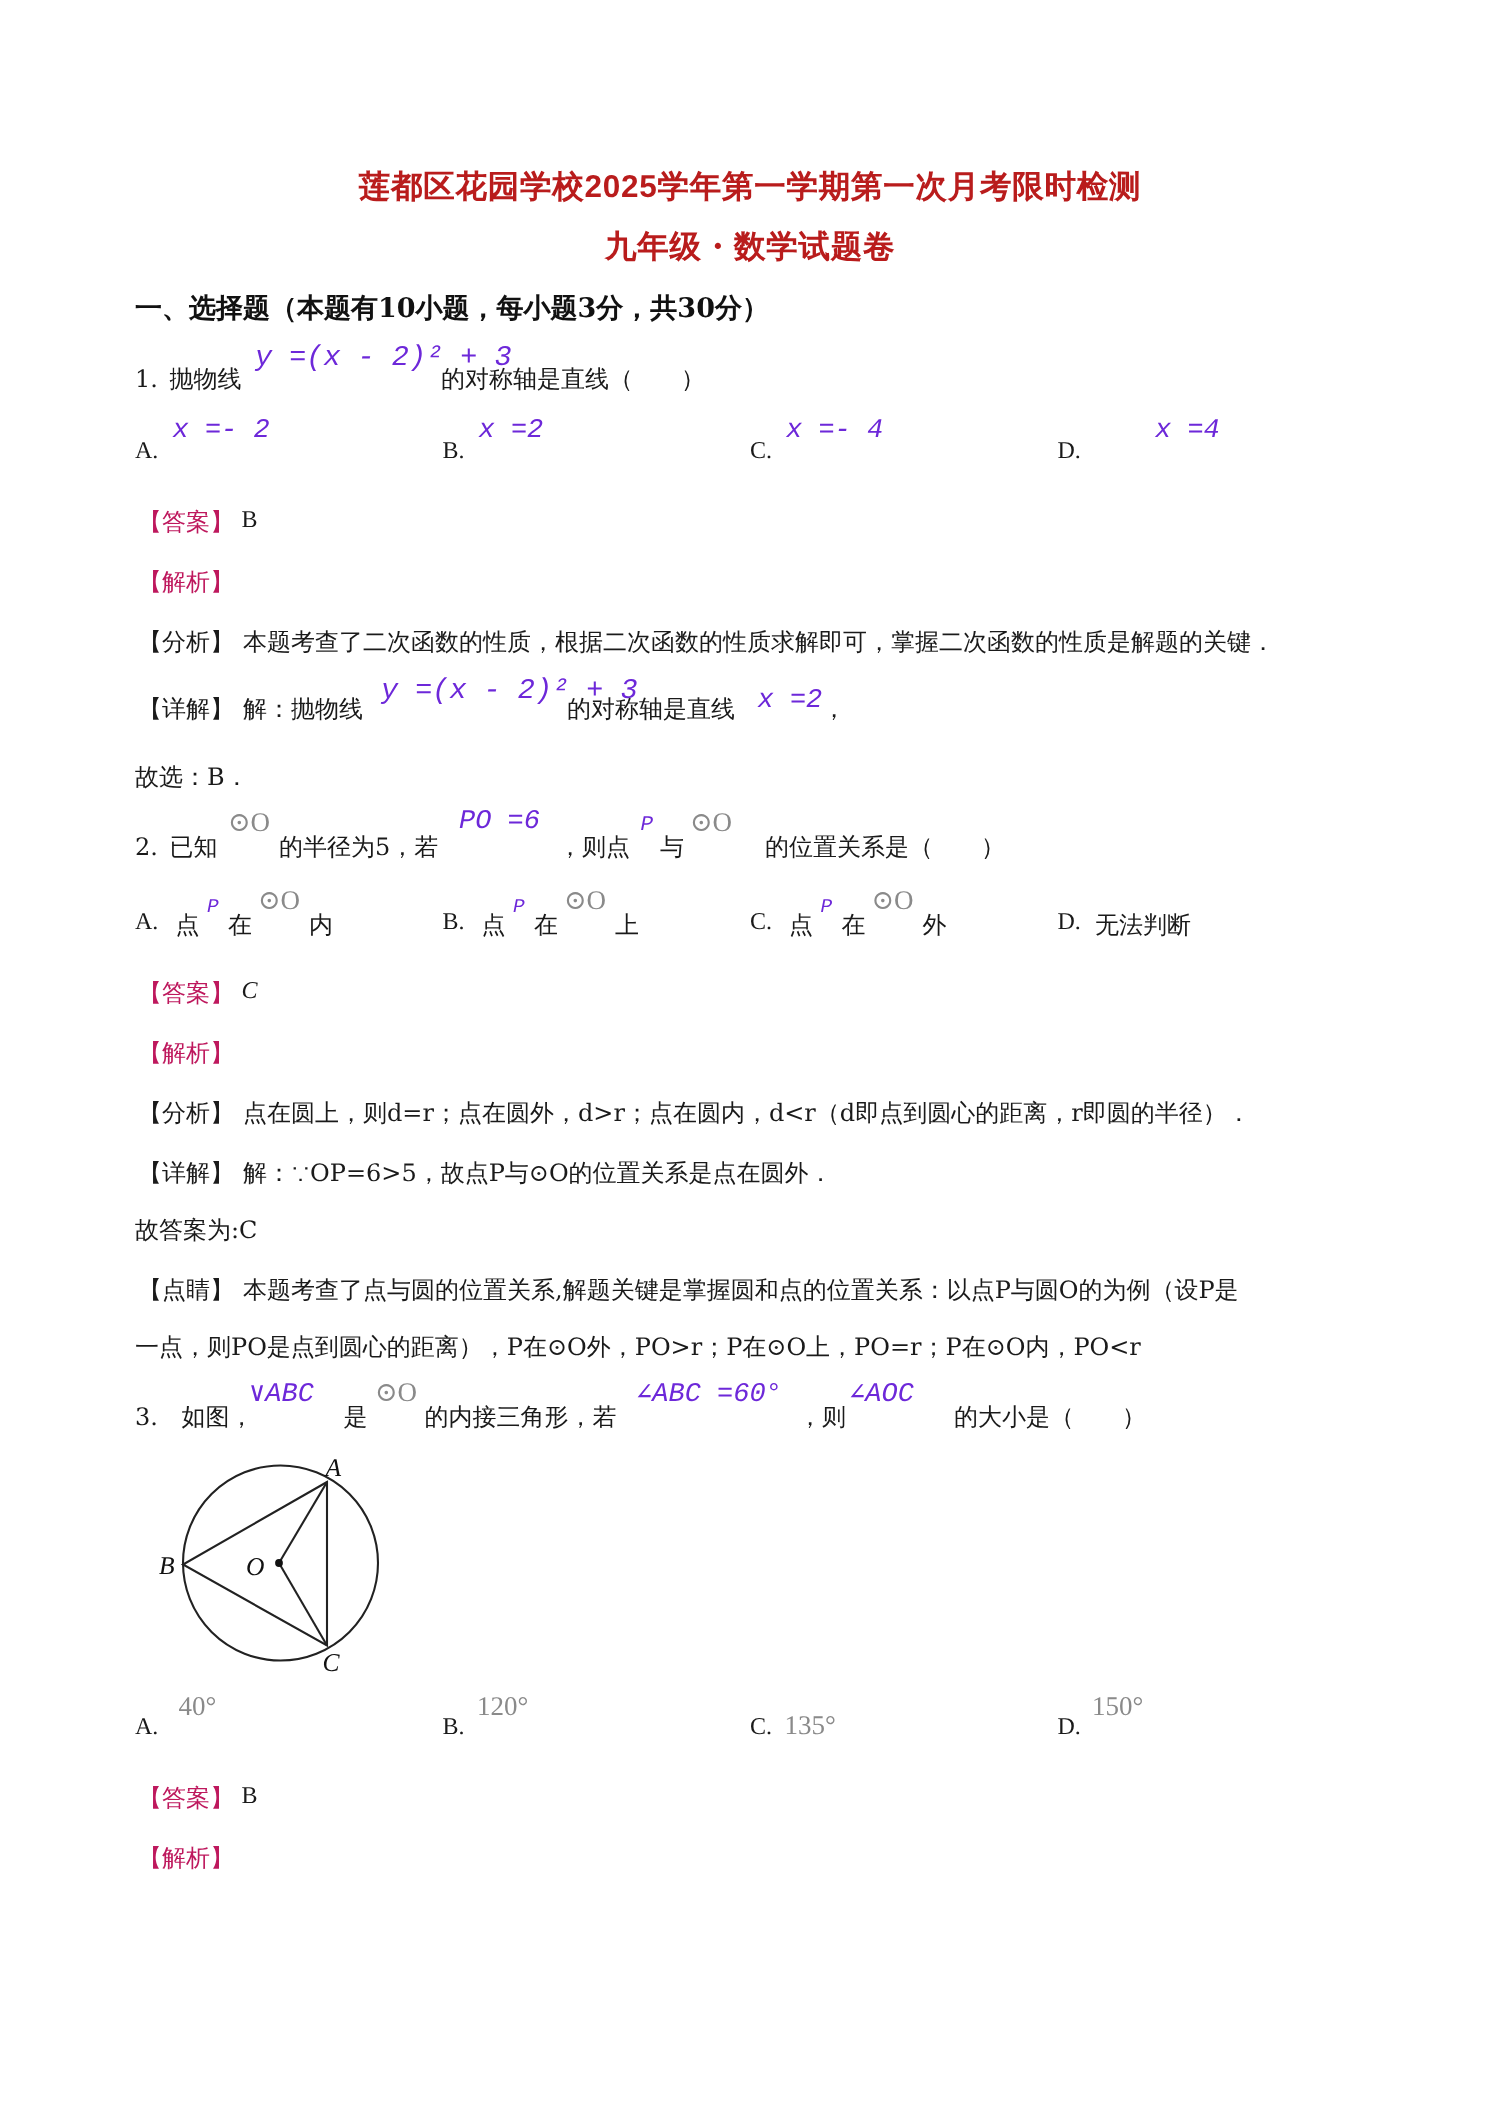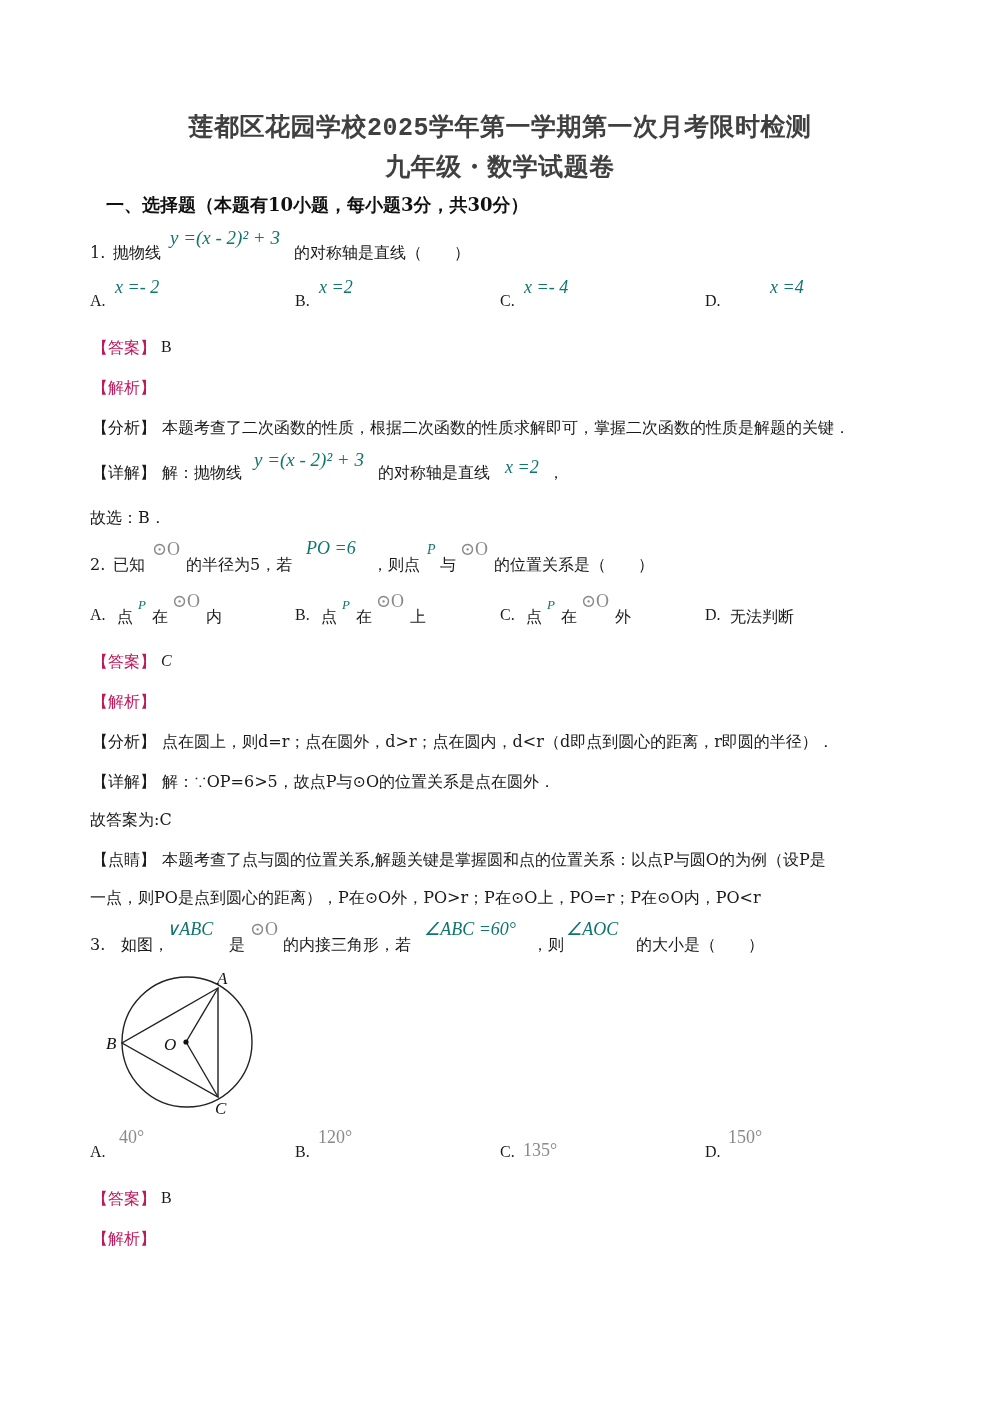--- a/index.html
+++ b/index.html
@@ -1,34 +1,34 @@
 <!DOCTYPE html>
 <html><head>
 <meta charset="utf-8">
 <style>
   html, body { margin:0; padding:0; background:#ffffff; }
   body { width:1000px; height:1414px; position:relative; overflow:hidden;
          font-family:"DejaVu Serif", "Liberation Serif", serif; color:#1a1a1a; }
   .abs { position:absolute; white-space:nowrap; }
-  .title { font-family:Liberation Mono, monospace; font-weight:bold; font-size:25px; color:#404040; letter-spacing:0.5px; }
+  .title { font-family:Liberation Sans, sans-serif; font-weight:bold; font-size:21px; color:#b91c1c; letter-spacing:0.5px; }
   .section { font-family:"DejaVu Serif", serif; font-weight:bold; font-size:18px; color:#111; }
   .txt { font-size:16px; line-height:20px; color:#1a1a1a; }
   .lbl { color:#be185d; font-size:16px; }
-  .math { font-family:Liberation Serif, serif; font-style:italic; color:#0f766e; font-size:18px; }
+  .math { font-family:Liberation Mono, monospace; font-style:italic; color:#6d28d9; font-size:18px; }
   .mathup { font-family:"Liberation Serif", "DejaVu Serif", serif; color:#8a8a8a; font-size:18px; }
   .opt { font-family:"Liberation Serif", serif; font-size:16px; }
   svg text { font-family:"Liberation Serif", serif; font-style:italic; font-size:17px; fill:#111; }
 </style>
 </head>
 <body>
 
 <div class="abs title" style="left:0;width:1000px;text-align:center;top:110px;">莲都区花园学校2025学年第一学期第一次月考限时检测</div>
 <div class="abs title" style="left:0;width:1000px;text-align:center;top:150px;">九年级・数学试题卷</div>
 
-<div class="abs section" style="left:90px;top:193px;margin-left:16px;">一、选择题（本题有10小题，每小题3分，共30分）</div>
+<div class="abs section" style="left:90px;top:193px;">一、选择题（本题有10小题，每小题3分，共30分）</div>
 
 <div>
   <span class="abs txt" style="left:90px;top:243px;">1.</span>
   <span class="abs txt" style="left:113px;top:243px;">抛物线</span>
   <span class="abs math" style="left:170px;top:227px;font-size:19px;">y =(x - 2)² + 3</span>
   <span class="abs txt" style="left:294px;top:243px;">的对称轴是直线（　　）</span>
 
   <span class="abs opt" style="left:90px;top:292px;">A.</span>
   <span class="abs math" style="left:115px;top:277px;">x =- 2</span>
   <span class="abs opt" style="left:295px;top:292px;">B.</span>
@@ -59,21 +59,21 @@
 <div>
   <span class="abs txt" style="left:90px;top:555px;">2.</span>
   <span class="abs txt" style="left:113px;top:555px;">已知</span>
   <span class="abs mathup" style="left:152px;top:538px;">⊙O</span>
   <span class="abs txt" style="left:186px;top:555px;">的半径为5，若</span>
   <span class="abs math" style="left:306px;top:538px;">PO =6</span>
   <span class="abs txt" style="left:372px;top:555px;">，则点</span>
   <span class="abs math" style="left:427px;top:542px;font-size:14px;">P</span>
   <span class="abs txt" style="left:440px;top:555px;">与</span>
   <span class="abs mathup" style="left:460px;top:538px;">⊙O</span>
-  <span class="abs txt" style="left:494px;top:555px;">的位置关系是（　　）</span>
+  <span class="abs txt" style="left:510px;top:555px;">的位置关系是（　　）</span>
 
   <span class="abs opt" style="left:90px;top:606px;">A.</span>
   <span class="abs txt" style="left:117px;top:607px;">点</span>
   <span class="abs math" style="left:138px;top:597px;font-size:13px;">P</span>
   <span class="abs txt" style="left:152px;top:607px;">在</span>
   <span class="abs mathup" style="left:172px;top:590px;">⊙O</span>
   <span class="abs txt" style="left:206px;top:607px;">内</span>
 
   <span class="abs opt" style="left:295px;top:606px;">B.</span>
   <span class="abs txt" style="left:321px;top:607px;">点</span>

